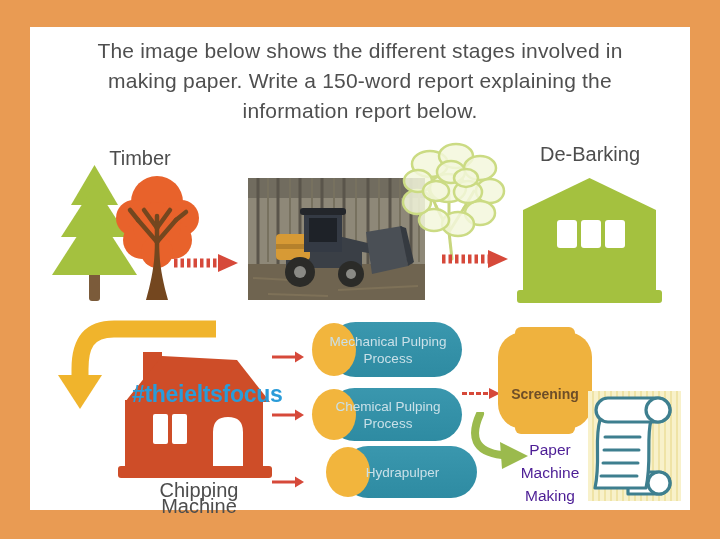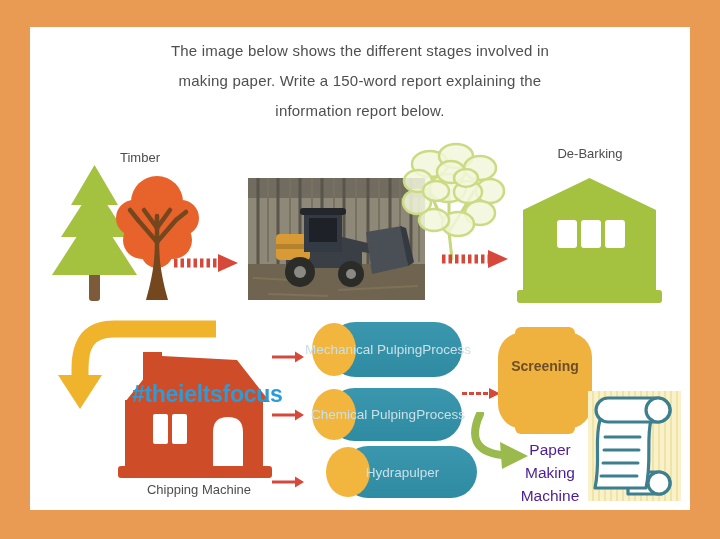--- a/index.html
+++ b/index.html
@@ -5,43 +5,43 @@
   html,body{margin:0;padding:0;}
   #stage{
     position:relative;width:720px;height:539px;overflow:hidden;
     background:var(--frame,#E99B53);
     font-family:"Liberation Sans",sans-serif;
   }
   .panel{position:absolute;left:30px;top:27px;width:660px;height:483px;background:#fff;}
   .abs{position:absolute;}
   .title{
     position:absolute;left:60px;top:36px;width:600px;text-align:center;
-    color:var(--title-text,#4F4F4F);font-size:15px;line-height:30px;letter-spacing:.2px;
+    color:var(--title-text,#4F4F4F);font-size:21px;line-height:30px;letter-spacing:.2px;
   }
   .lbl{
     position:absolute;text-align:center;color:var(--label-text,#4D4D4D);
-    font-size:13px;line-height:16px;
+    font-size:20px;line-height:16px;
   }
   .cylinder{position:absolute;}
   .cyl-body{
     position:absolute;left:16px;right:0;top:0;bottom:0;
     background:linear-gradient(var(--teal-light,#3A97AE),var(--teal,#2E8BA2));
     border-radius:28px;
   }
   .cyl-cap{
     position:absolute;left:0;top:1px;bottom:1px;width:44px;border-radius:50%;
     background:var(--cyl-cap,#F2B53D);
   }
   .cyl-text{
     position:absolute;left:6px;right:4px;top:0;bottom:0;
-    display:flex;flex-direction:row;justify-content:center;align-items:center;
+    display:flex;flex-direction:column;justify-content:center;align-items:center;
     color:var(--cyl-text,#C9E0E8);font-size:13.5px;line-height:17px;white-space:nowrap;
   }
   .blob-text{
-    position:absolute;inset:0;display:flex;flex-direction:column;justify-content:flex-start;align-items:center;
+    position:absolute;inset:0;display:flex;flex-direction:column;justify-content:center;align-items:center;
     padding-top:28px;color:var(--blob-text,#6E4E28);font-size:14px;line-height:23px;font-weight:bold;
   }
   .watermark{
     position:absolute;left:100px;top:381px;
     color:var(--watermark,#2A9CD9);font-size:23px;font-weight:bold;letter-spacing:-.3px;margin-left:32px;
   }
   .paper-label{
     position:absolute;left:512px;top:438px;width:76px;text-align:center;
     color:#4c1d95;font-size:15.5px;line-height:23px;
   }
@@ -272,22 +272,22 @@
     </div>
   </div>
 
   <svg class="abs" style="left:468px;top:412px;" width="68" height="60" viewBox="0 0 68 60">
     <path class="s-agreen" d="M12,2 C2,24 6,40 34,43" fill="none" stroke-width="8" stroke-linecap="round"></path>
     <polygon class="f-agreen" points="32,30 60,44 34,57"></polygon>
   </svg>
 
   <div class="paper-label">
     <div>Paper</div>
+    <div>Machine</div>
     <div>Making</div>
-    <div>Machine</div>
   </div>
 
   <div class="scroll-bg"></div>
   <svg class="abs" style="left:588px;top:394px;" width="90" height="105" viewBox="0 0 90 105">
     <g class="scroll-line" fill="#fff" stroke-width="3.2" stroke-linejoin="round" stroke-linecap="round">
       <path d="M40,78 H71 A11,11 0 1 1 71,100 H40 Z"></path>
       <circle cx="71" cy="89" r="11"></circle>
       <path d="M12,26 C6,46 13,66 7,94 L58,94 C64,66 58,46 63,26 Z"></path>
     </g>
     <g class="scroll-line" fill="none" stroke-width="3" stroke-linecap="round">

